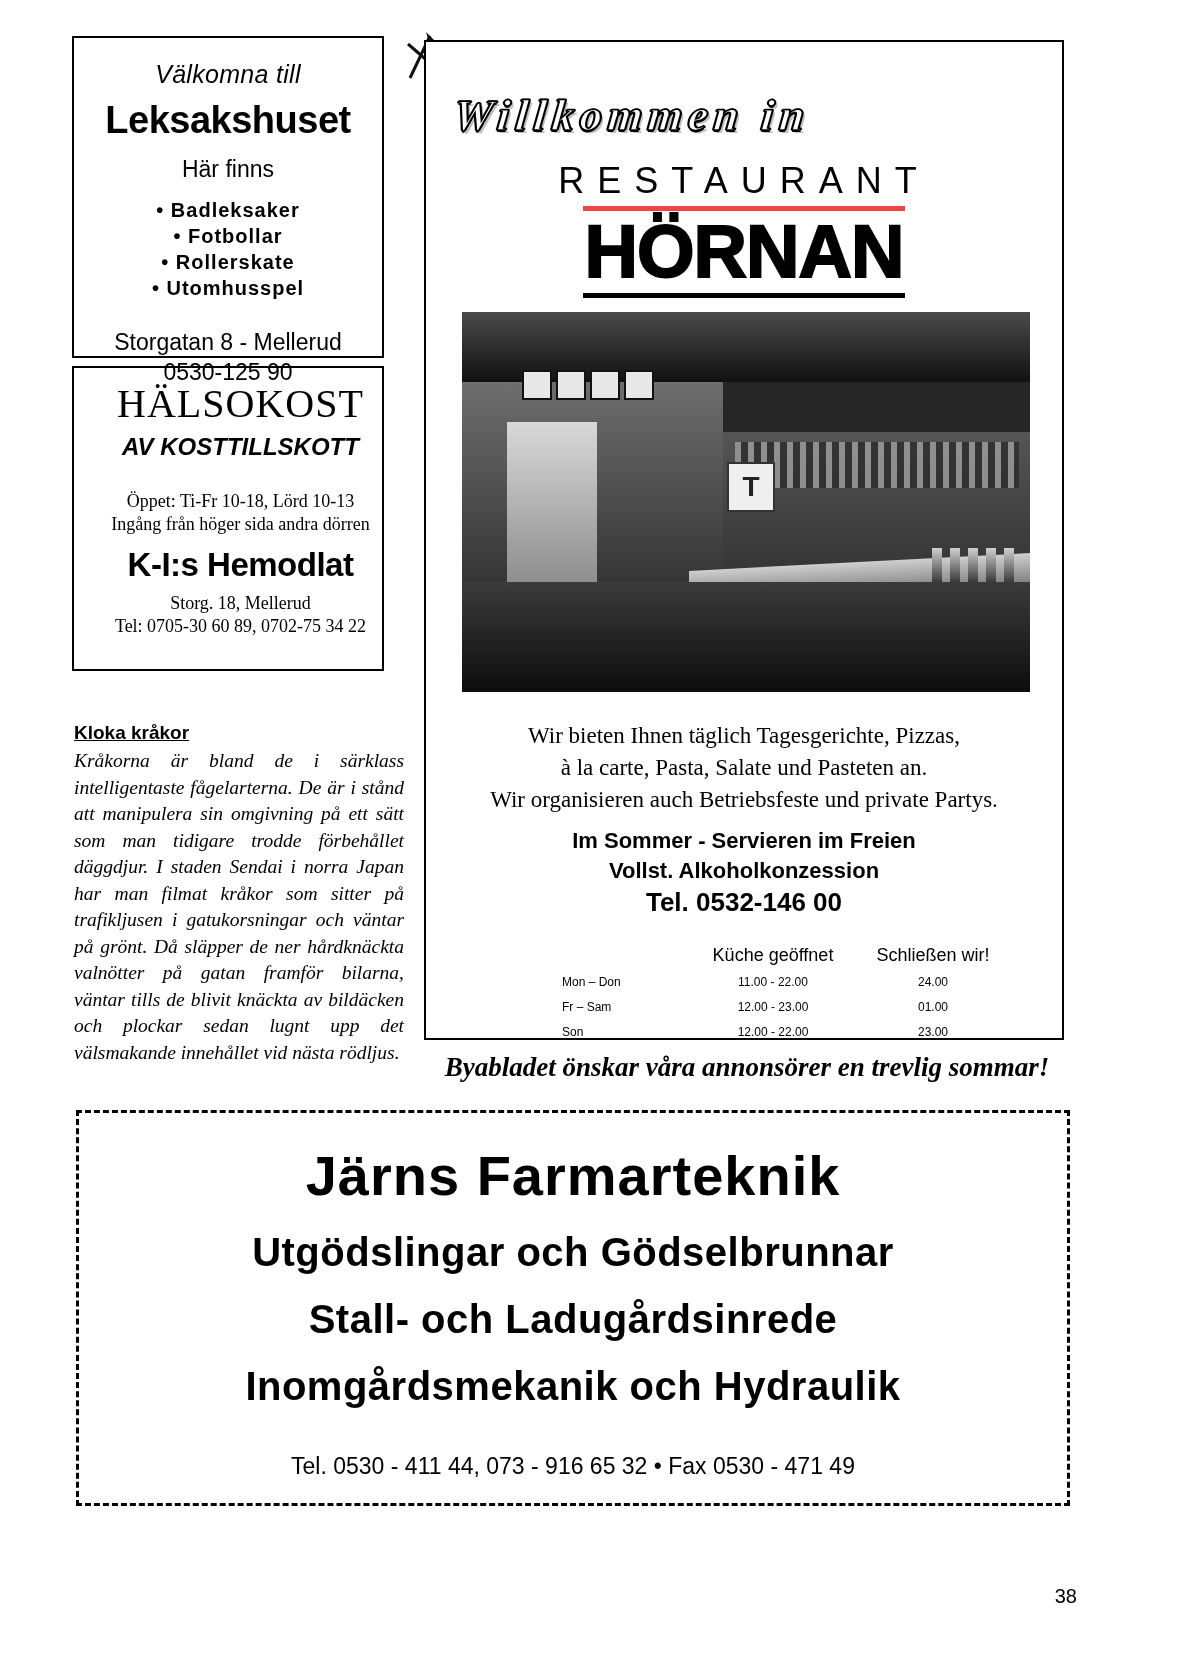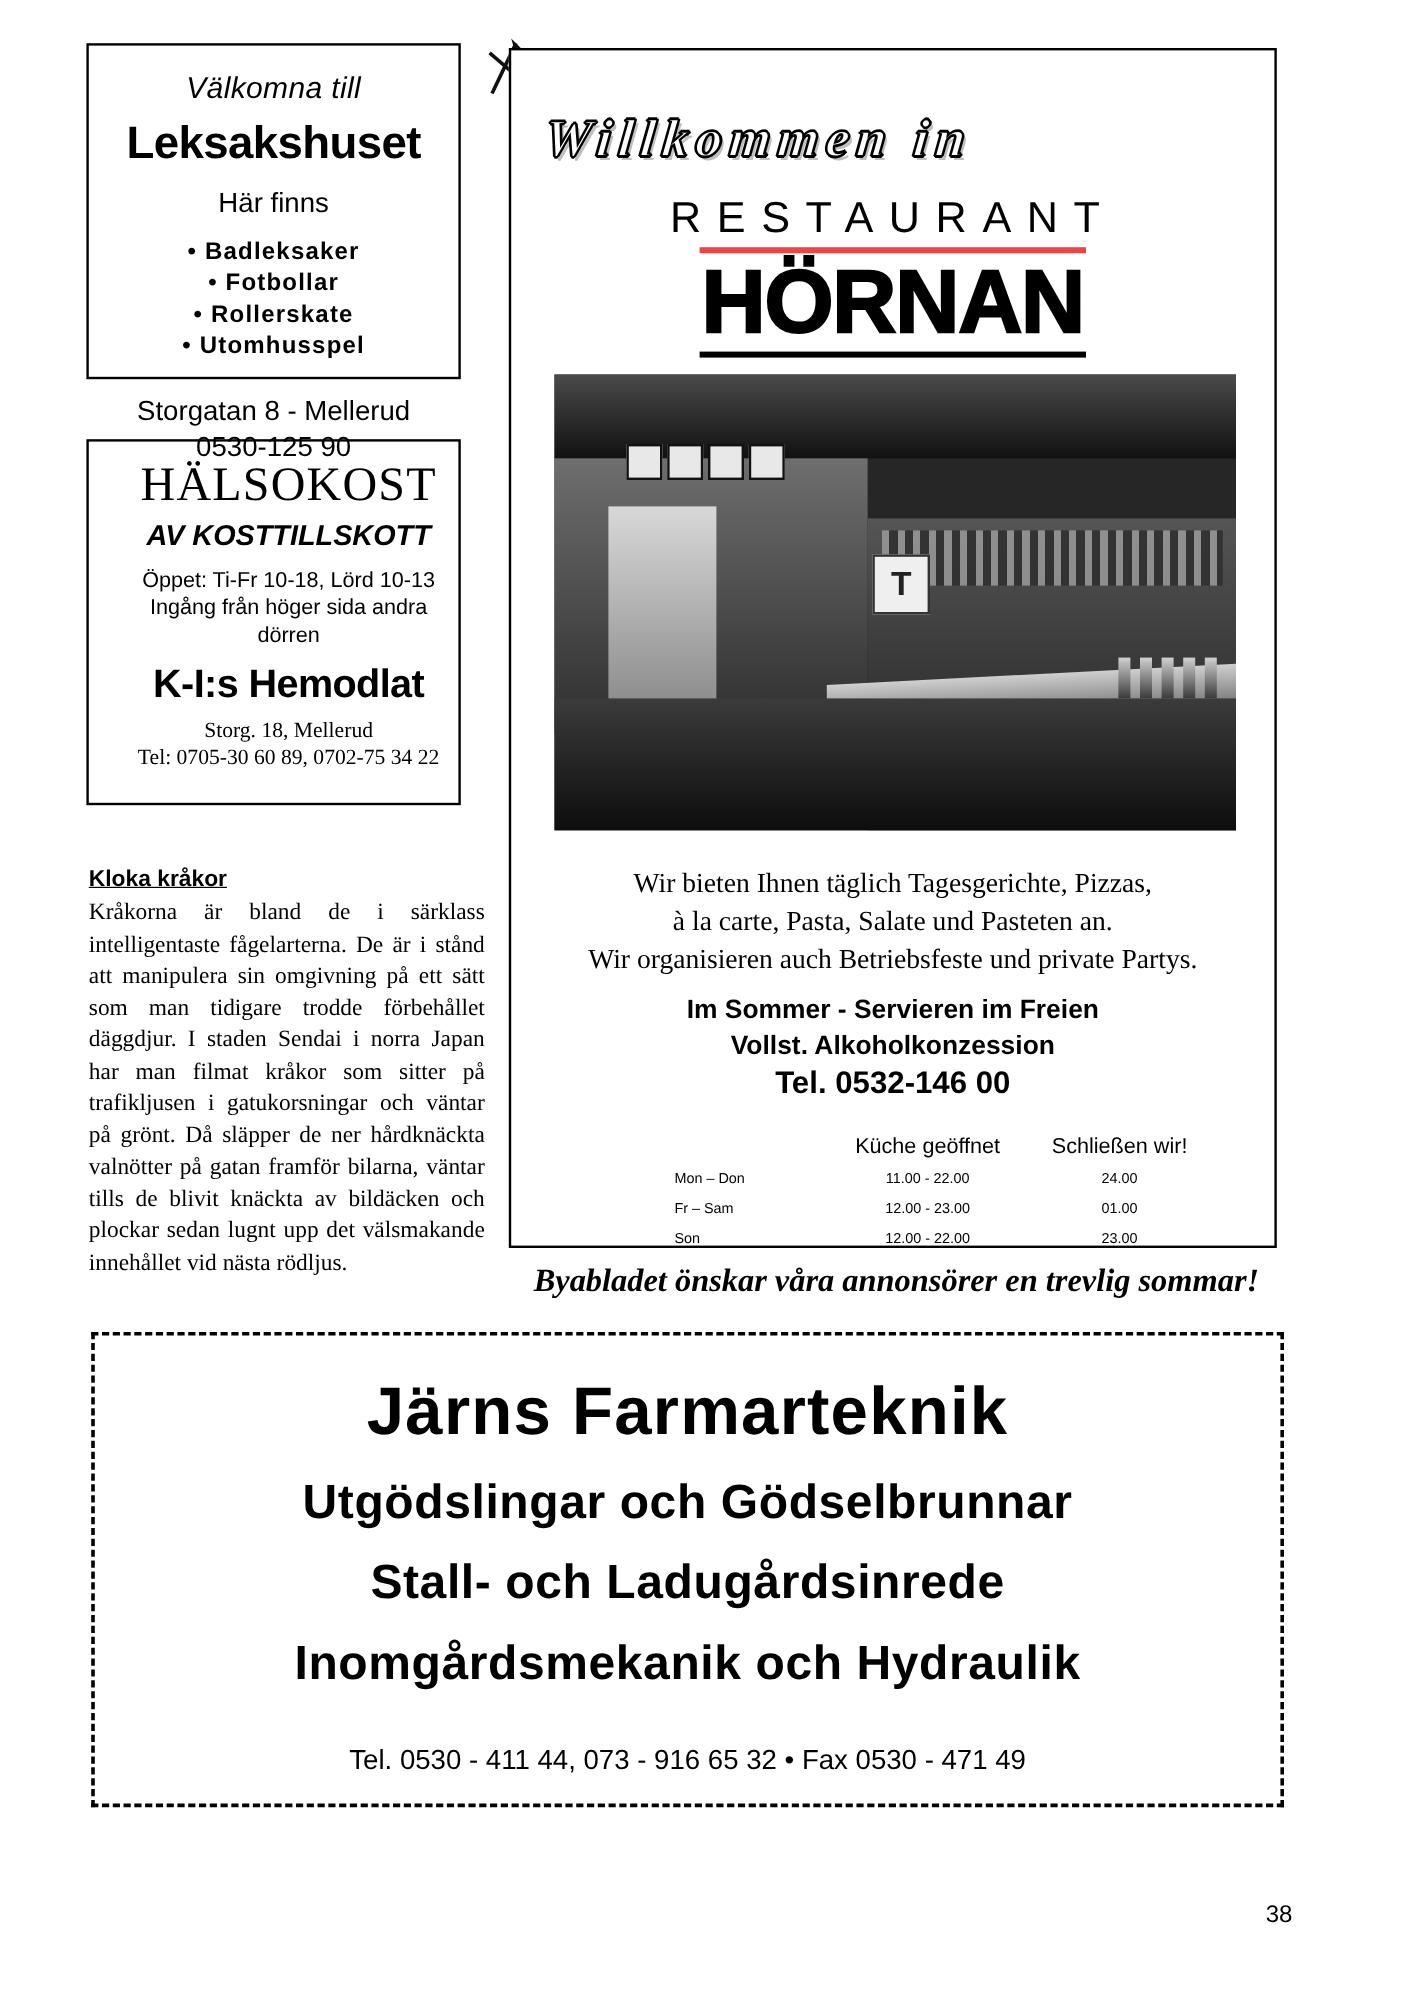--- a/index.html
+++ b/index.html
@@ -23,21 +23,21 @@
     height: 1680px;
     background: #fff;
   }
 
   
   .leksak-box {
     position: absolute;
     left: 72px;
     top: 36px;
     width: 312px;
-    height: 280px;
+    height: 322px;
     border: 2px solid #000;
     box-sizing: border-box;
     text-align: center;
   }
   .leksak-welcome {
     font-style: italic;
     font-size: 25px;
     margin-top: 22px;
     letter-spacing: 0.3px;
   }
@@ -87,23 +87,23 @@
     letter-spacing: 1px;
   }
   .halso-sub {
     font-style: italic;
     font-weight: bold;
     font-size: 24px;
     line-height: 31px;
     margin-top: 4px;
   }
   .halso-open {
-    font-family: Liberation Sans, sans-serif;
+    font-family: Liberation Serif, serif;
     font-size: 18px;
-    margin-top: 10px;
+    margin-top: 28px;
     line-height: 23px;
   }
   .halso-brand {
     font-weight: bold;
     font-size: 33px;
     margin-top: 10px;
     letter-spacing: -0.5px;
   }
   .halso-addr {
     font-family: "Liberation Serif", serif;
@@ -122,20 +122,21 @@
     font-weight: bold;
     font-size: 19px;
     margin-bottom: 4px;
     text-decoration: underline;
   }
   .kraka-body {
     font-family: "Liberation Serif", serif;
     font-size: 19.5px;
     line-height: 26.5px;
     text-align: justify;
+    font-style: italic;
   }
 
   
   .rest-box {
     position: absolute;
     left: 424px;
     top: 40px;
     width: 640px;
     height: 1000px;
     border: 2px solid #000;

